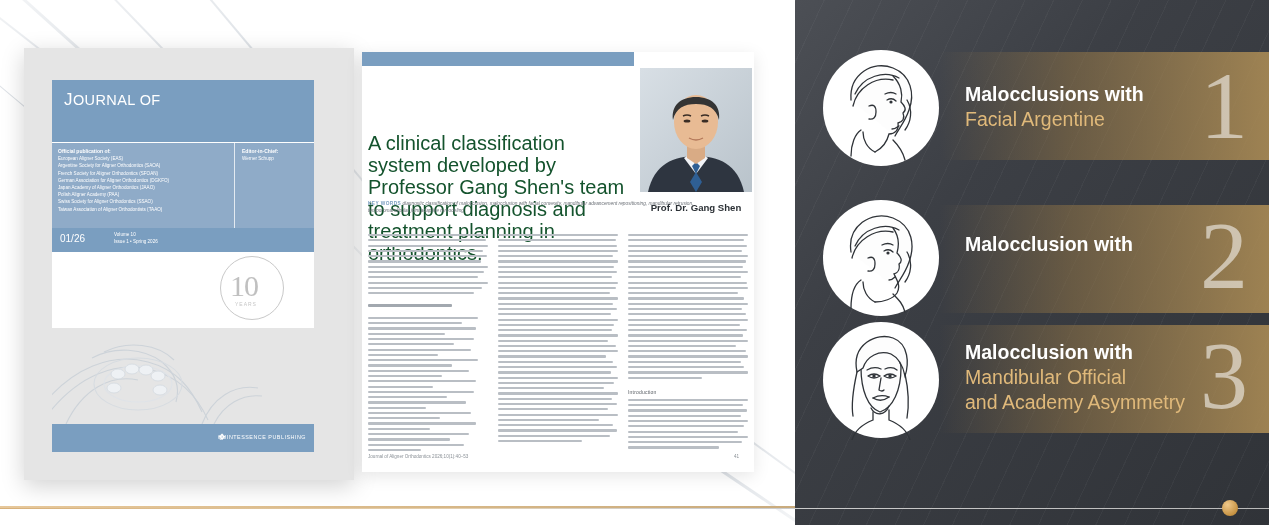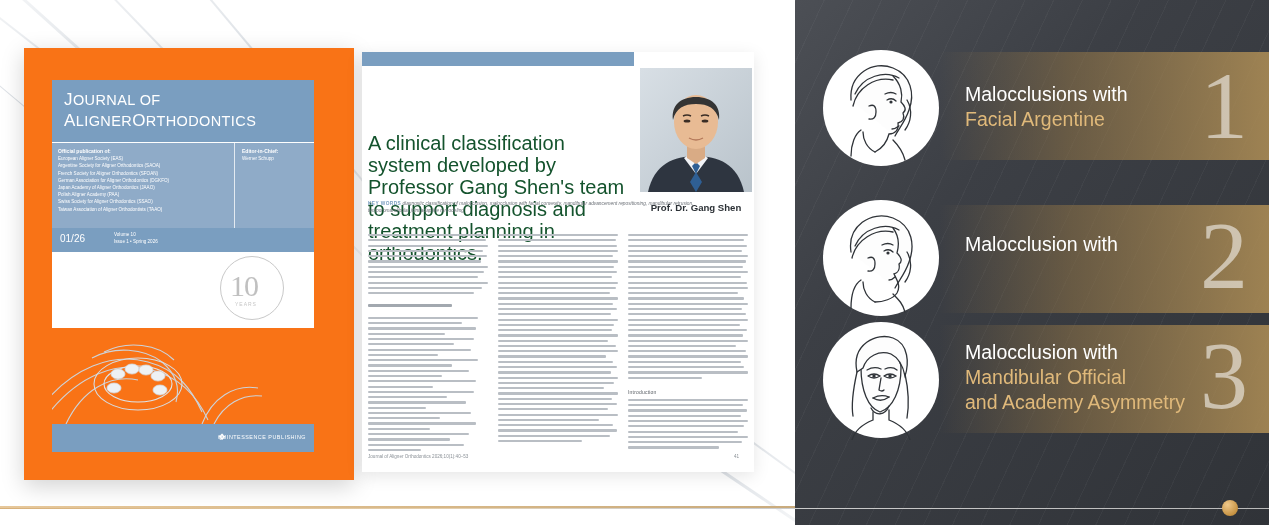--- a/index.html
+++ b/index.html
@@ -68,21 +68,21 @@
   .gb3 { top: 325px; }
 
   .item {
     position: absolute;
     color: #ffffff;
   }
   .item-title {
     font-size: 19.5px;
     line-height: 25px;
     color: #ffffff;
-    font-weight: 400;
+    font-weight: 700;
   }
   .item-sub {
     font-size: 19.5px;
     line-height: 25px;
     color: #e0b97a;
     font-weight: 400;
   }
   .item-num {
     position: absolute;
     font-family: "Liberation Serif", serif;
@@ -117,21 +117,21 @@
     position: absolute;
     left: 0; top: 506px; width: 795px; height: 3px;
     background: linear-gradient(90deg, #e6c79a 0%, #d9b989 50%, #c9ab7d 100%);
   }
 
   
   .cover {
     position: absolute;
     left: 24px; top: 48px;
     width: 330px; height: 432px;
-    background: #f97316;
+    background: #e5e5e5;
     box-shadow: 0 6px 22px rgba(0,0,0,.18);
   }
   .cover-inner {
     position: absolute;
     left: 28px; top: 32px;
     width: 262px; height: 372px;
   }
   .cover-head {
     position: absolute;
     left: 0; top: 0;
@@ -285,23 +285,20 @@
     <div class="streak s5"></div>
     <div class="streak s6"></div>
   </div>
 
   <div class="cover">
     <div class="cover-inner">
 
       <div class="cover-head">
         <div class="t1">
           <span class="cap">J</span><span>OURNAL OF</span>
-        </div>
-        <div class="t2">
-          <span class="cap">A</span><span>LIGNER</span><span class="cap">O</span><span>RTHODONTICS</span>
         </div>
       </div>
 
       <div class="cover-body">
         <div class="cb-left">
           <div class="hd">Official publication of:</div>
           <div>European Aligner Society (EAS)</div>
           <div>Argentine Society for Aligner Orthodontics (SAOA)</div>
           <div>French Society for Aligner Orthodontics (SFOAN)</div>
           <div>German Association for Aligner Orthodontics (DGKFO)</div>

